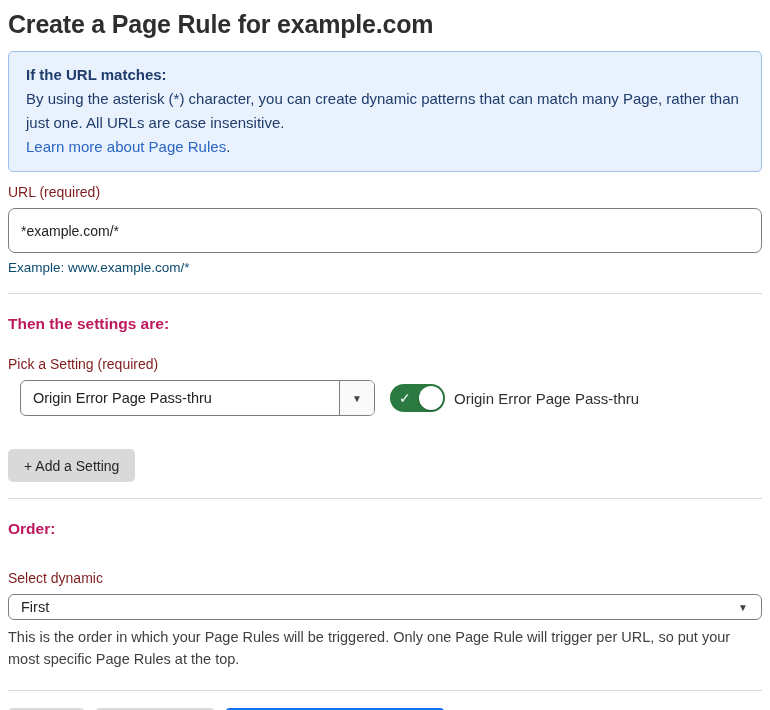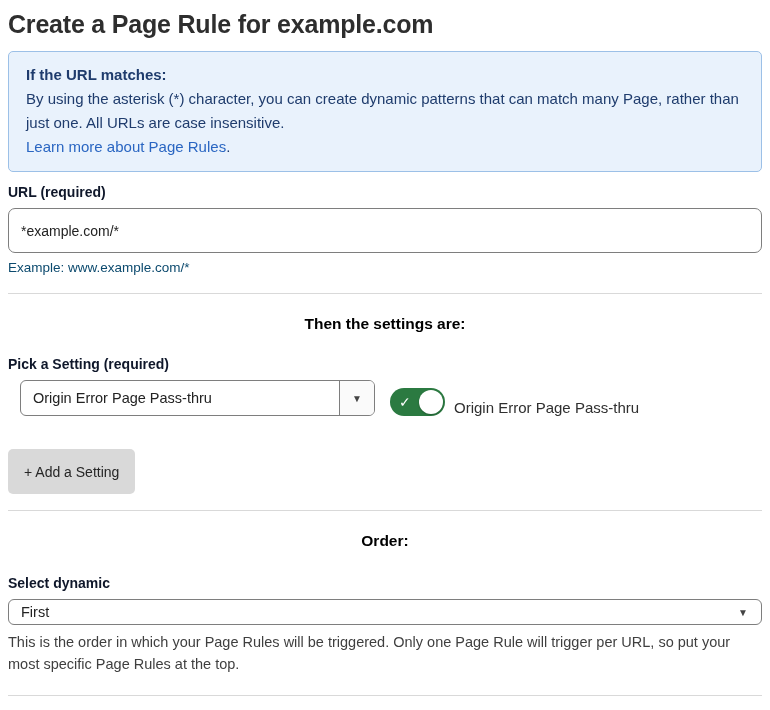--- a/index.html
+++ b/index.html
@@ -34,23 +34,22 @@
   .info-heading { font-weight: 700; }
   .info-link {
     color: #2a66c2;
     cursor: pointer;
   }
   .info-link-suffix { color: #1f3c6d; }
 
   
   .field-label {
     font-size: 14px;
-    color: #0f172a;
+    color: #7f1d1d;
     margin-bottom: 8px;
-    font-weight: bold;
   }
   .helper-text {
     font-size: 13.5px;
     color: #0c4a6e;
     margin-top: 7px;
   }
 
   .text-input {
     width: 100%;
     height: 45px;
@@ -66,29 +65,28 @@
 
   .divider {
     border: none;
     border-top: 1px solid #d9d9d9;
     margin: 18px 0 0 0;
   }
 
   .section-heading {
     font-size: 15.5px;
     font-weight: 700;
-    color: #000000;
+    color: #be185d;
     margin: 21px 0 0 0;
-    text-align: center;
   }
 
   
   .setting-row {
     display: flex;
-    align-items: flex-end;
+    align-items: center;
     margin-top: 0;
     padding-left: 12px;
   }
   .select-split {
     width: 355px;
     height: 36px;
     border: 1px solid #7e7e7e;
     border-radius: 6px;
     background: #ffffff;
     display: flex;
@@ -149,21 +147,21 @@
     margin-left: 9px;
     font-size: 15px;
     color: #2f2f2f;
   }
 
   
   .btn {
     display: inline-flex;
     align-items: center;
     justify-content: center;
-    height: 45px;
+    height: 33px;
     padding: 0 16px;
     border: none;
     border-radius: 5px;
     font-family: "Liberation Sans", sans-serif;
     font-size: 14.5px;
     cursor: pointer;
   }
   .btn-gray { background: #d9d9d9; color: #262626; }
   .btn-blue { background: #156ff0; color: #ffffff; padding: 0 19px; }
   .add-setting-btn { margin-top: 33px; font-size: 14px; }
@@ -240,21 +238,21 @@
       <span class="toggle-check">✓</span>
       <span class="toggle-knob"></span>
     </div>
     <div class="toggle-text">Origin Error Page Pass-thru</div>
   </div>
 
   <button class="btn btn-gray add-setting-btn">+ Add a Setting</button>
 
   <hr class="divider" style="margin-top: 16px;">
 
-  <h2 class="section-heading" style="margin-bottom: 25px;">Order:</h2>
+  <h2 class="section-heading" style="margin-bottom: 32px;">Order:</h2>
 
   <div class="field-label">Select dynamic</div>
 
   <div class="select-full">
     <div class="select-full-text">First</div>
     <div class="select-full-arrow">▼</div>
   </div>
 
   <p class="order-desc">This is the order in which your Page Rules will be triggered. Only one Page Rule will trigger per URL, so put your most specific Page Rules at the top.</p>
 

